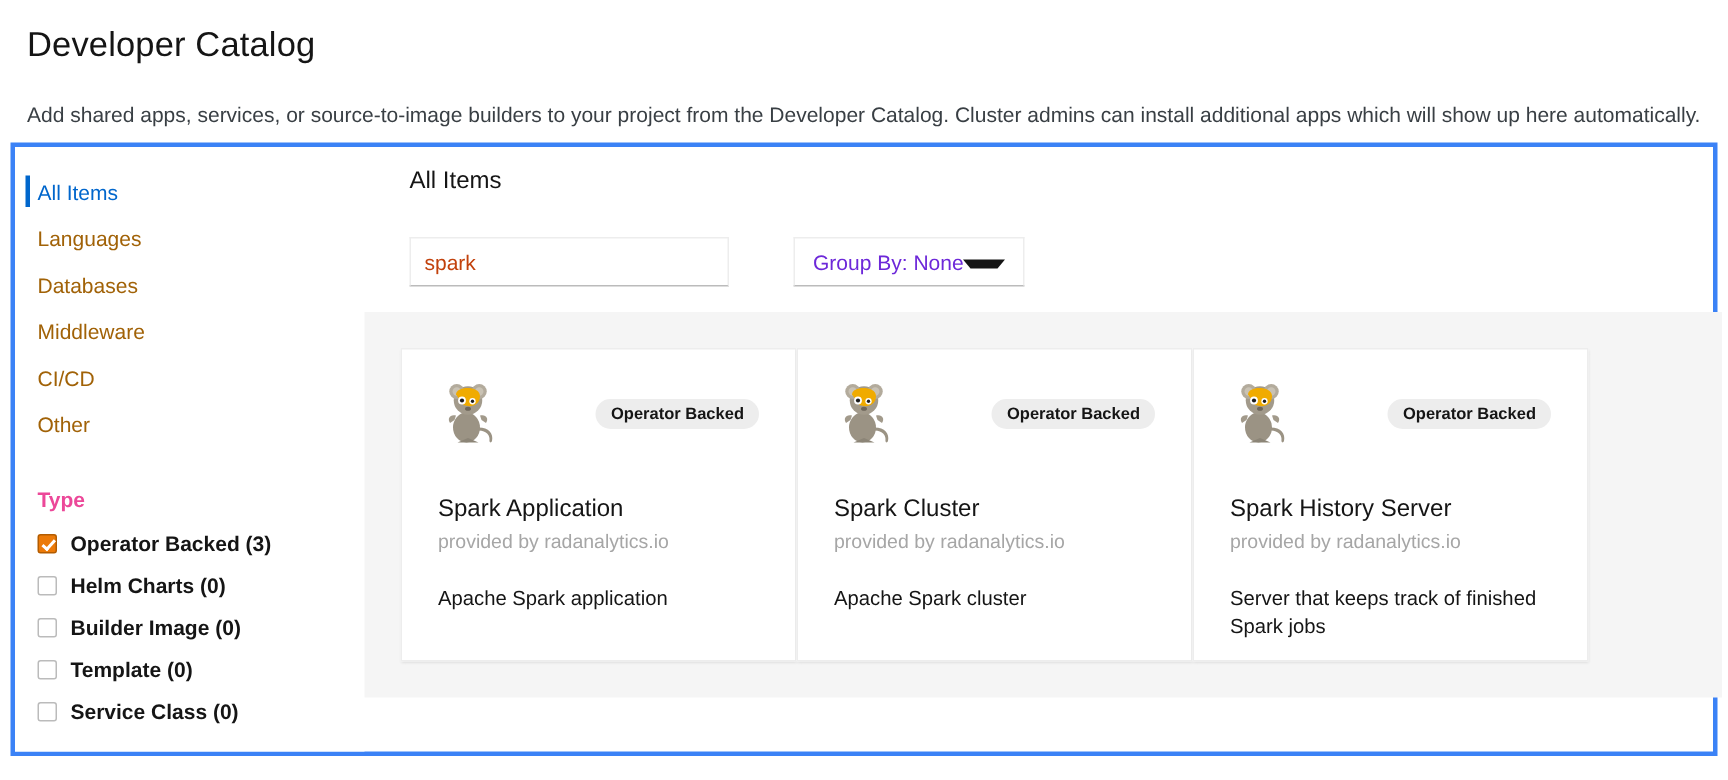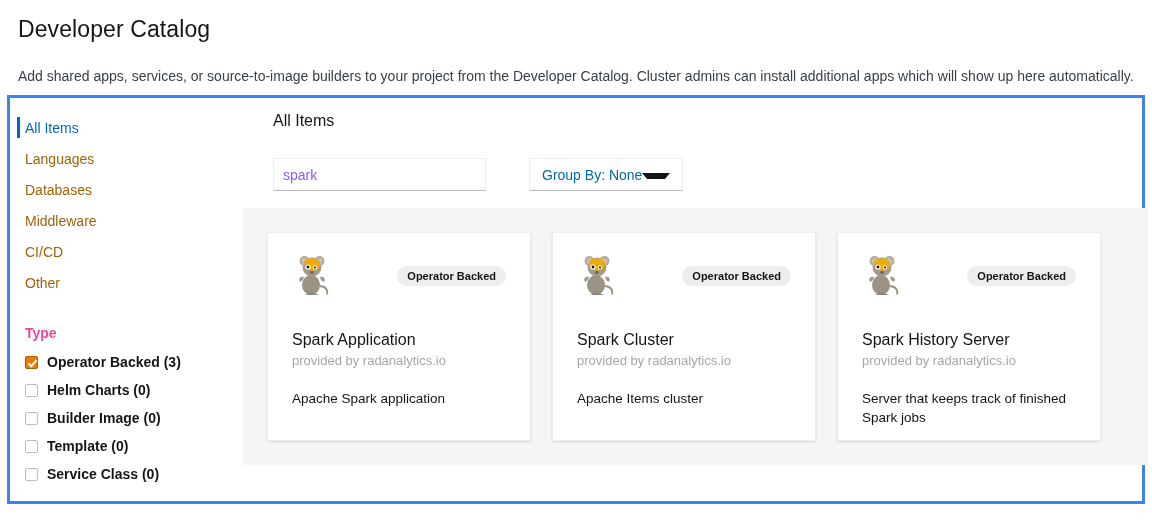--- a/index.html
+++ b/index.html
@@ -150,36 +150,36 @@
     align-items: center;
     padding-top: 27px;
   }
   .search-input {
     width: 213px;
     height: 33px;
     border: 1px solid #ededed;
     border-bottom: 1px solid #bbbbbb;
     font-family: "Liberation Sans", sans-serif;
     font-size: 14px;
-    color: #8b5cf6;
+    color: #c2410c;
     padding: 0 9px;
     background: #ffffff;
     outline: none;
   }
   .group-by {
     margin-left: 43px;
     height: 33px;
     min-width: 153px;
     border: 1px solid #ededed;
     border-bottom: 1px solid #bbbbbb;
     display: flex;
     align-items: center;
     padding: 0 12px;
     font-size: 14px;
-    color: #0369a1;
+    color: #6d28d9;
     cursor: pointer;
     background: #ffffff;
   }
   .group-by .caret {
     margin-left: auto;
     padding-left: 18px;
     width: 0; height: 0;
     border-left: 5px solid transparent;
     border-right: 5px solid transparent;
     border-top: 6px solid #151515;
@@ -193,21 +193,20 @@
     position: absolute;
     left: 233px;
     top: 110px;
     width: 905px;
     height: 257px;
     background: #f5f5f5;
     padding: 24px 0 0 24px;
   }
   .tiles-row {
     display: flex;
-    gap: 21px;
   }
   .tile {
     width: 264px;
     height: 209px;
     background: #ffffff;
     border: 1px solid #ededed;
     box-shadow: 0 1px 2px rgba(3,3,3,0.12);
     padding: 21px 24px 0 24px;
     position: relative;
     cursor: pointer;
@@ -373,21 +372,21 @@
                 <circle cx="23" cy="13.5" r="1.1" fill="#1b1b1b"></circle>
                 <ellipse cx="20" cy="18.5" rx="2" ry="1.4" fill="#6d665a"></ellipse>
                 <path d="M12 23 C8 22 6 25 8 28 L11 26 Z" fill="#a29a8b"></path>
                 <path d="M28 23 C32 22 34 25 32 28 L29 26 Z" fill="#a29a8b"></path>
               </svg>
             </span>
             <span class="badge">Operator Backed</span>
           </div>
           <h3 class="tile-title">Spark Cluster</h3>
           <p class="tile-provider">provided by radanalytics.io</p>
-          <p class="tile-desc">Apache Items cluster</p>
+          <p class="tile-desc">Apache Spark cluster</p>
         </div>
 
         <div class="tile">
           <div class="tile-top">
             <span class="tile-icon">
               <svg viewBox="0 0 40 42" width="40" height="42" xmlns="http://www.w3.org/2000/svg">
                 <ellipse cx="19" cy="31" rx="9" ry="10" fill="#9b9384"></ellipse>
                 <path d="M20 38 L13 41 L27 41 Z" fill="#8c8577"></path>
                 <path d="M27 31 C34 31 37 35 36 40 C35.6 41.3 34.4 41.2 34.3 40 C34.8 36 32.6 33.3 27 33 Z" fill="#9b9384"></path>
                 <circle cx="20" cy="13" r="9.5" fill="#a29a8b"></circle>

